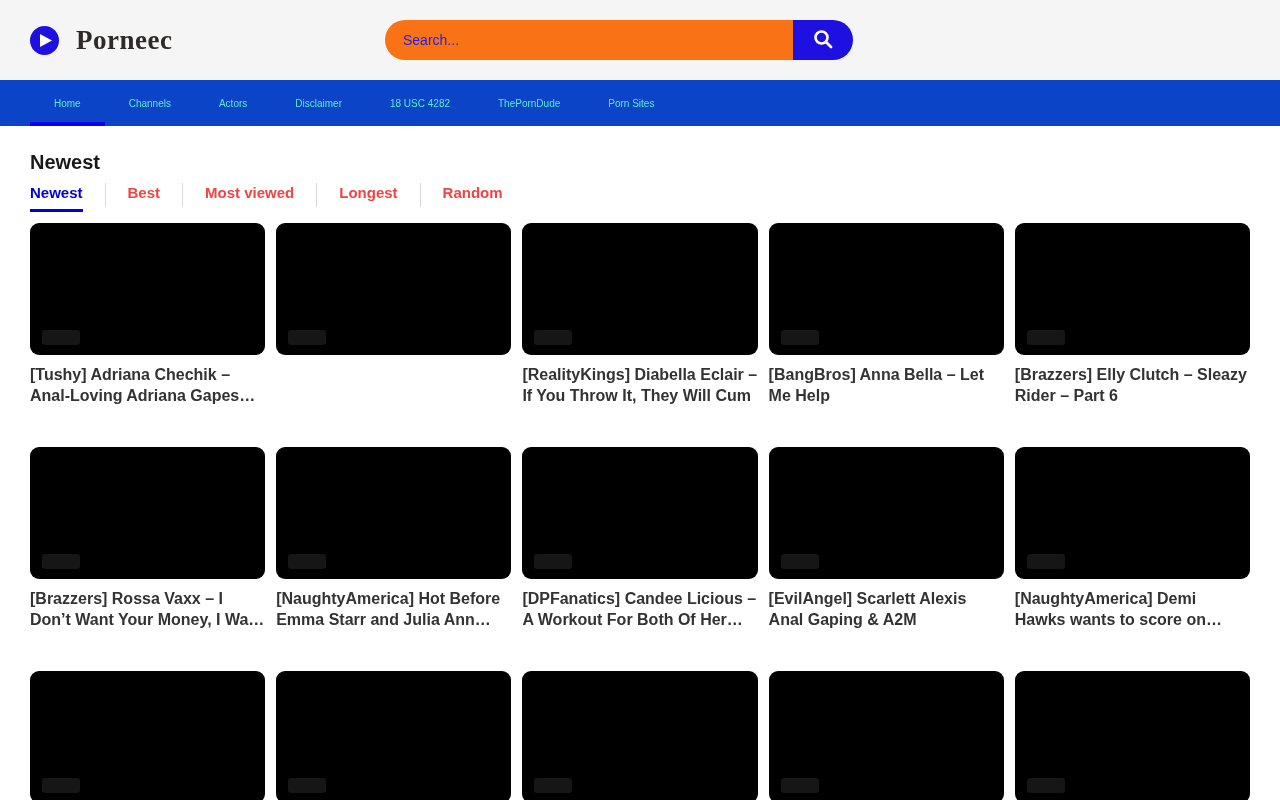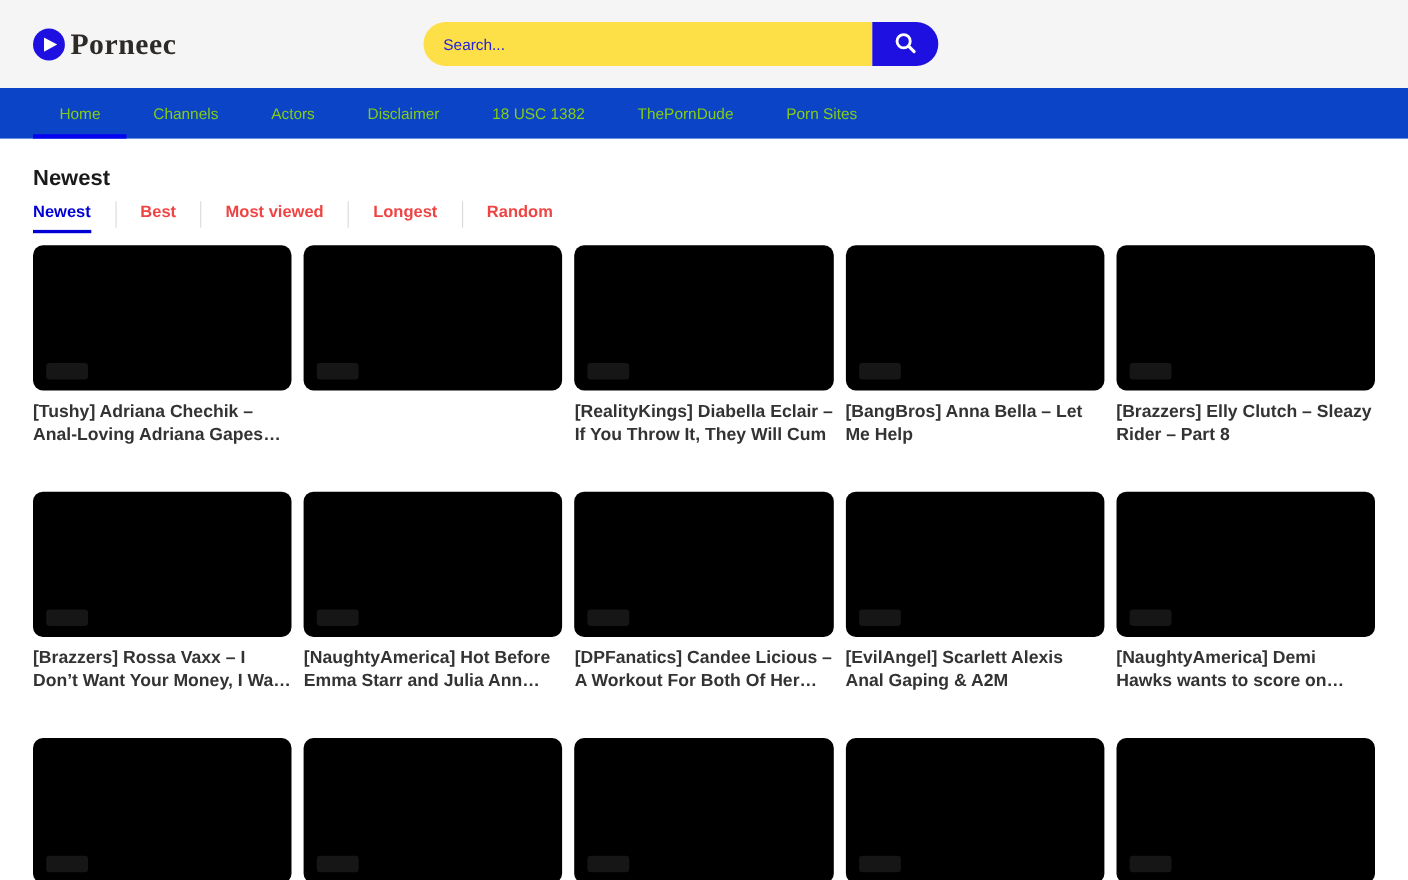--- a/index.html
+++ b/index.html
@@ -18,21 +18,21 @@
 
   
   .header {
     position: relative;
     height: 80px;
     background: var(--header-bg);
     display: flex;
     align-items: center;
     padding: 0 30px;
   }
-  .logo-group { display: flex; align-items: center; gap: 5px; cursor: pointer; }
+  .logo-group { display: flex; align-items: center; gap: 17px; cursor: pointer; }
   .logo-circle {
     width: 29px; height: 29px; border-radius: 50%;
     background: var(--brand);
     display: flex; align-items: center; justify-content: center;
   }
   .logo-circle svg { display: block; margin-left: 2px; }
   .logo-text {
     font-family: "Liberation Serif", serif;
     font-weight: bold;
     font-size: 27px;
@@ -43,21 +43,21 @@
     position: absolute;
     left: 385px; top: 20px;
     display: flex;
     height: 40px;
     width: 468px;
   }
   .search-input {
     flex: 1;
     border: none;
     outline: none;
-    background: #fde047;
+    background: #f97316;
     border-radius: 20px 0 0 20px;
     padding: 0 18px;
     font-size: 14px;
     color: #2222e0;
   }
   .search-input::placeholder { color: #2222e0; opacity: 1; }
   .search-button {
     width: 60px;
     border: none;
     background: var(--brand);
@@ -71,22 +71,22 @@
     height: 46px;
     background: var(--nav-blue);
     display: flex;
     align-items: stretch;
     padding: 0 0 0 30px;
   }
   .nav-item {
     display: flex;
     align-items: center;
     padding: 4px 24px 0 24px;
-    color: #84cc16;
-    font-size: 14px;
+    color: #5eead4;
+    font-size: 10px;
     text-decoration: none;
     cursor: pointer;
     border-bottom: 4px solid transparent;
   }
   .nav-item.active { border-bottom-color: var(--underline); }
 
   
   .main { margin: 0 30px; }
   .page-heading {
     margin-top: 25px;
@@ -173,21 +173,21 @@
       </span>
     </button>
   </div>
 </header>
 
 <nav class="nav-bar">
     <a class="nav-item active">Home</a>
     <a class="nav-item">Channels</a>
     <a class="nav-item">Actors</a>
     <a class="nav-item">Disclaimer</a>
-    <a class="nav-item">18 USC 1382</a>
+    <a class="nav-item">18 USC 4282</a>
     <a class="nav-item">ThePornDude</a>
     <a class="nav-item">Porn Sites</a>
   </nav>
 
 <main class="main">
   <h1 class="page-heading">Newest</h1>
 
   <div class="tabs">
       <span class="tab active">Newest</span>
       <span class="tab-sep"></span>
@@ -221,21 +221,21 @@
       <div class="video-card">
       <div class="video-thumb">
         <span class="duration-badge"></span>
       </div>
       <div class="video-title">[BangBros] Anna Bella – Let Me Help</div>
     </div>
       <div class="video-card">
       <div class="video-thumb">
         <span class="duration-badge"></span>
       </div>
-      <div class="video-title">[Brazzers] Elly Clutch – Sleazy Rider – Part 8</div>
+      <div class="video-title">[Brazzers] Elly Clutch – Sleazy Rider – Part 6</div>
     </div>
       <div class="video-card">
       <div class="video-thumb">
         <span class="duration-badge"></span>
       </div>
       <div class="video-title">[Brazzers] Rossa Vaxx – I Don’t Want Your Money, I Want Your Dick</div>
     </div>
       <div class="video-card">
       <div class="video-thumb">
         <span class="duration-badge"></span>

